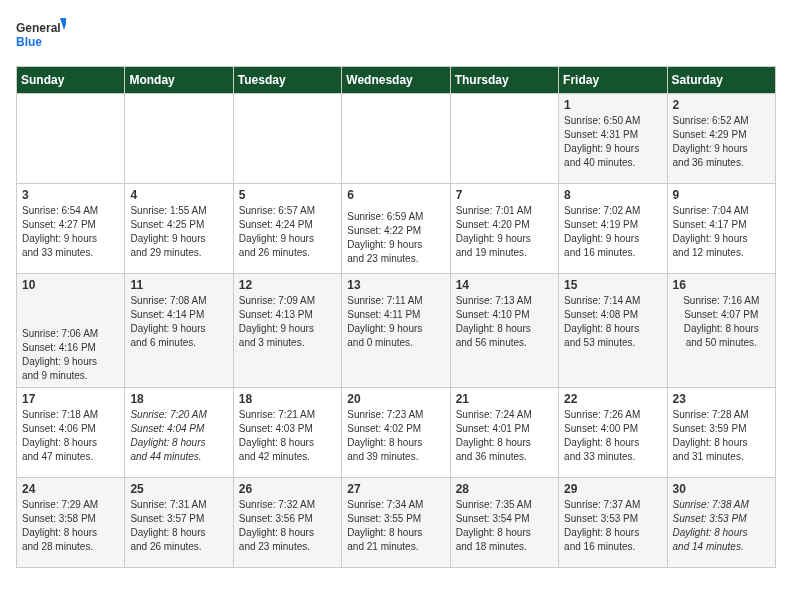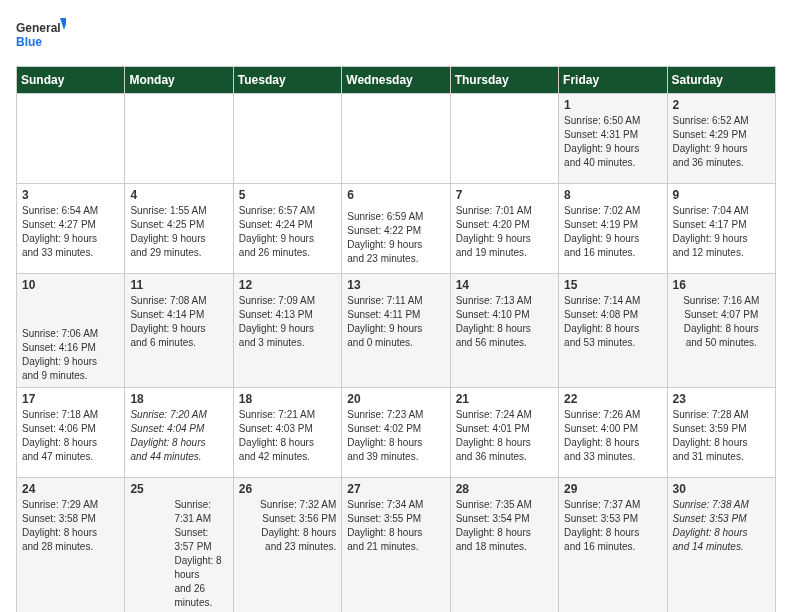--- a/index.html
+++ b/index.html
@@ -284,28 +284,28 @@
       <tr>
         <td>
           <span class="day-number">24</span>
           <div class="day-info" style="white-space: pre-line;">Sunrise: 7:29 AM
 Sunset: 3:58 PM
 Daylight: 8 hours
 and 28 minutes.</div>
         </td>
         <td>
           <span class="day-number">25</span>
-          <div class="day-info" style="white-space: pre-line; margin-left: 44px;">Sunrise: 7:31 AM
+          <div class="day-info" style="white-space: pre-line;">Sunrise: 7:31 AM
 Sunset: 3:57 PM
 Daylight: 8 hours
 and 26 minutes.</div>
         </td>
         <td>
           <span class="day-number">26</span>
-          <div class="day-info" style="white-space: pre-line; text-align: right;">Sunrise: 7:32 AM
+          <div class="day-info" style="white-space: pre-line;">Sunrise: 7:32 AM
 Sunset: 3:56 PM
 Daylight: 8 hours
 and 23 minutes.</div>
         </td>
         <td>
           <span class="day-number">27</span>
           <div class="day-info" style="white-space: pre-line;">Sunrise: 7:34 AM
 Sunset: 3:55 PM
 Daylight: 8 hours
 and 21 minutes.</div>

